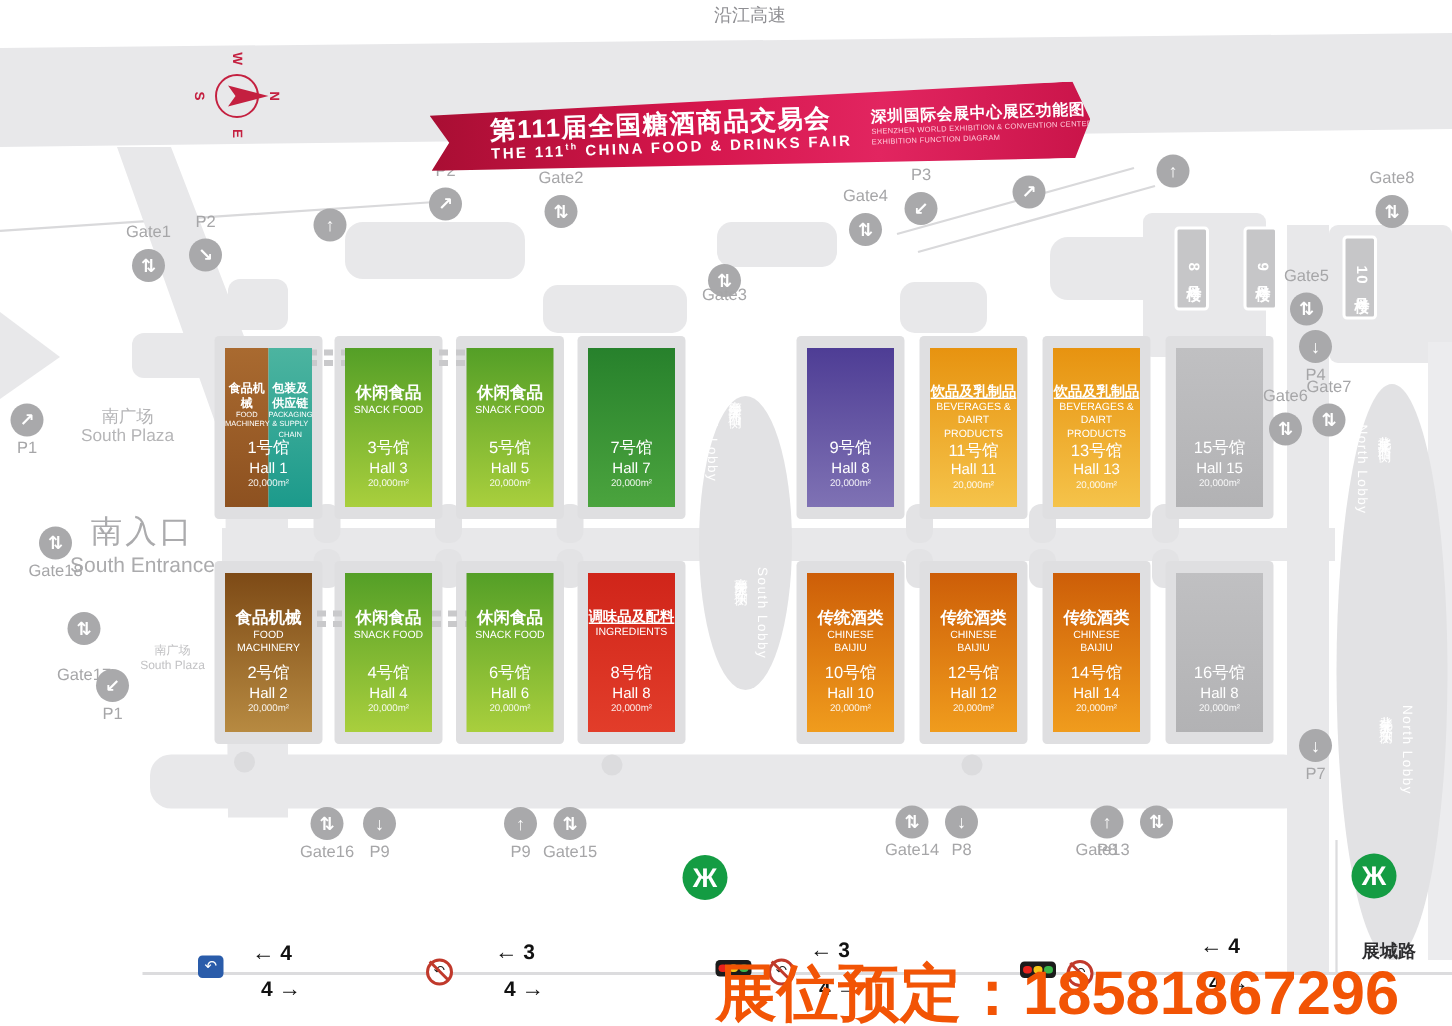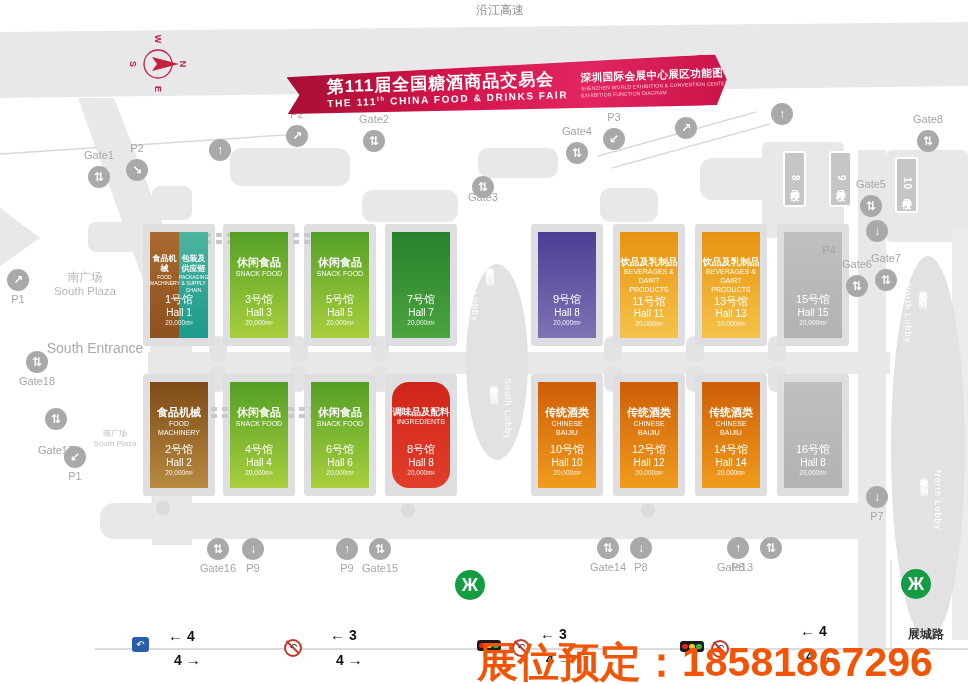--- a/index.html
+++ b/index.html
@@ -17,21 +17,21 @@
   .banner-title-en sup{font-size:6px;}
   .banner-right{margin-left:13px;white-space:nowrap;}
   .banner-sub-cn{color:#fff;font-weight:bold;font-size:10.5px;letter-spacing:.5px;}
   .banner-sub-en{color:#ffc9d9;font-size:5px;line-height:1.25;letter-spacing:.2px;}
   
   .hall-pad{position:absolute;background:#dfdfe1;border-radius:3px;z-index:1;}
   .hall{position:absolute;z-index:2;display:flex;flex-direction:column;color:#fff;text-align:center;overflow:hidden;}
   .hall .head{padding-top:24px;position:relative;z-index:2;}
   .h-cn{font-weight:bold;font-size:11px;line-height:1.2;}
   .h-cn.small{font-size:8.5px;}
-  .h-cn.mid{font-size:9.5px;}
+  .h-cn.mid{font-size:9.5px;text-decoration:underline;}
   .h-en{font-size:7px;line-height:1.25;padding:1px 2px 0;}
   .hall .foot{margin-top:auto;padding-bottom:11px;position:relative;z-index:2;}
   .h-num{font-size:11px;line-height:1.25;}
   .h-hall{font-size:10px;line-height:1.2;}
   .h-area{font-size:6.5px;opacity:.9;line-height:1.3;}
   .half-bg{position:absolute;top:0;height:100%;width:50%;z-index:0;}
   .split{display:flex;position:relative;z-index:2;padding-top:22px;}
   .split>div{width:50%;}
   .s-cn{font-weight:bold;font-size:8px;line-height:1.2;}
   .s-en{font-size:5px;line-height:1.25;padding-top:1px;}
@@ -146,20 +146,21 @@
       <div class="banner-sub-en">SHENZHEN WORLD EXHIBITION &amp; CONVENTION CENTER</div>
       <div class="banner-sub-en">EXHIBITION FUNCTION DIAGRAM</div>
     </div>
   </div>
 
   <div class="glabel" style="left:30px;top:270px;width:110px;font-size:11.5px;">
     <div>南广场</div>
     <div>South Plaza</div>
   </div>
   <div class="glabel" style="left:20px;top:340px;width:150px;color:#ababad;">
+    <div style="font-size:21px;letter-spacing:2px;">南入口</div>
     <div style="font-size:14px;">South Entrance</div>
   </div>
   <div class="glabel" style="left:80px;top:428px;width:70px;font-size:8px;color:#c2c2c4;">
     <div>南广场</div>
     <div>South Plaza</div>
   </div>
 
   <div class="dotrow" style="left:205px;top:233px;width:106px;"></div>
   <div class="dotrow" style="left:205px;top:240px;width:106px;"></div>
   <div class="dotrow" style="left:211px;top:407px;width:106px;"></div>
@@ -306,21 +307,21 @@
           <div class="h-cn">休闲食品</div>
           <div class="h-en">SNACK FOOD</div>
         </div>
         <div class="foot">
           <div class="h-num">6号馆</div>
           <div class="h-hall">Hall 6</div>
           <div class="h-area">20,000m²</div>
         </div>
       </div>
       <div class="hall-pad" style="left: 385px; top: 374px; width: 72px; height: 122px;"></div>
-      <div class="hall" style="left: 392px; top: 382px; width: 58px; height: 106px; background: linear-gradient(rgb(208, 37, 26), rgb(226, 61, 42)); border-radius: 17px;">
+      <div class="hall" style="left: 392px; top: 382px; width: 58px; height: 106px; background: linear-gradient(rgb(208, 37, 26), rgb(226, 61, 42));">
         <div class="head">
           <div class="h-cn mid">调味品及配料</div>
           <div class="h-en">INGREDIENTS</div>
         </div>
         <div class="foot">
           <div class="h-num">8号馆</div>
           <div class="h-hall">Hall 8</div>
           <div class="h-area">20,000m²</div>
         </div>
       </div>
@@ -412,21 +413,21 @@
         <div>⇅</div>
       </div>
       <div class="gate-label" style="left: 893px; top: 113px;">Gate8</div>
       <div class="gate" style="left: 860px; top: 195px;">
         <div>⇅</div>
       </div>
       <div class="gate-label" style="left: 836px; top: 178px;">Gate5</div>
       <div class="gate" style="left: 866px; top: 220px;">
         <div>↓</div>
       </div>
-      <div class="gate-label" style="left: 794px; top: 244px;">P4</div>
+      <div class="gate-label" style="left: 842px; top: 244px;">P4</div>
       <div class="gate" style="left: 846px; top: 275px;">
         <div>⇅</div>
       </div>
       <div class="gate-label" style="left: 822px; top: 258px;">Gate6</div>
       <div class="gate" style="left: 875px; top: 269px;">
         <div>⇅</div>
       </div>
       <div class="gate-label" style="left: 851px; top: 252px;">Gate7</div>
       <div class="gate" style="left: 7px; top: 269px;">
         <div>↗</div>

